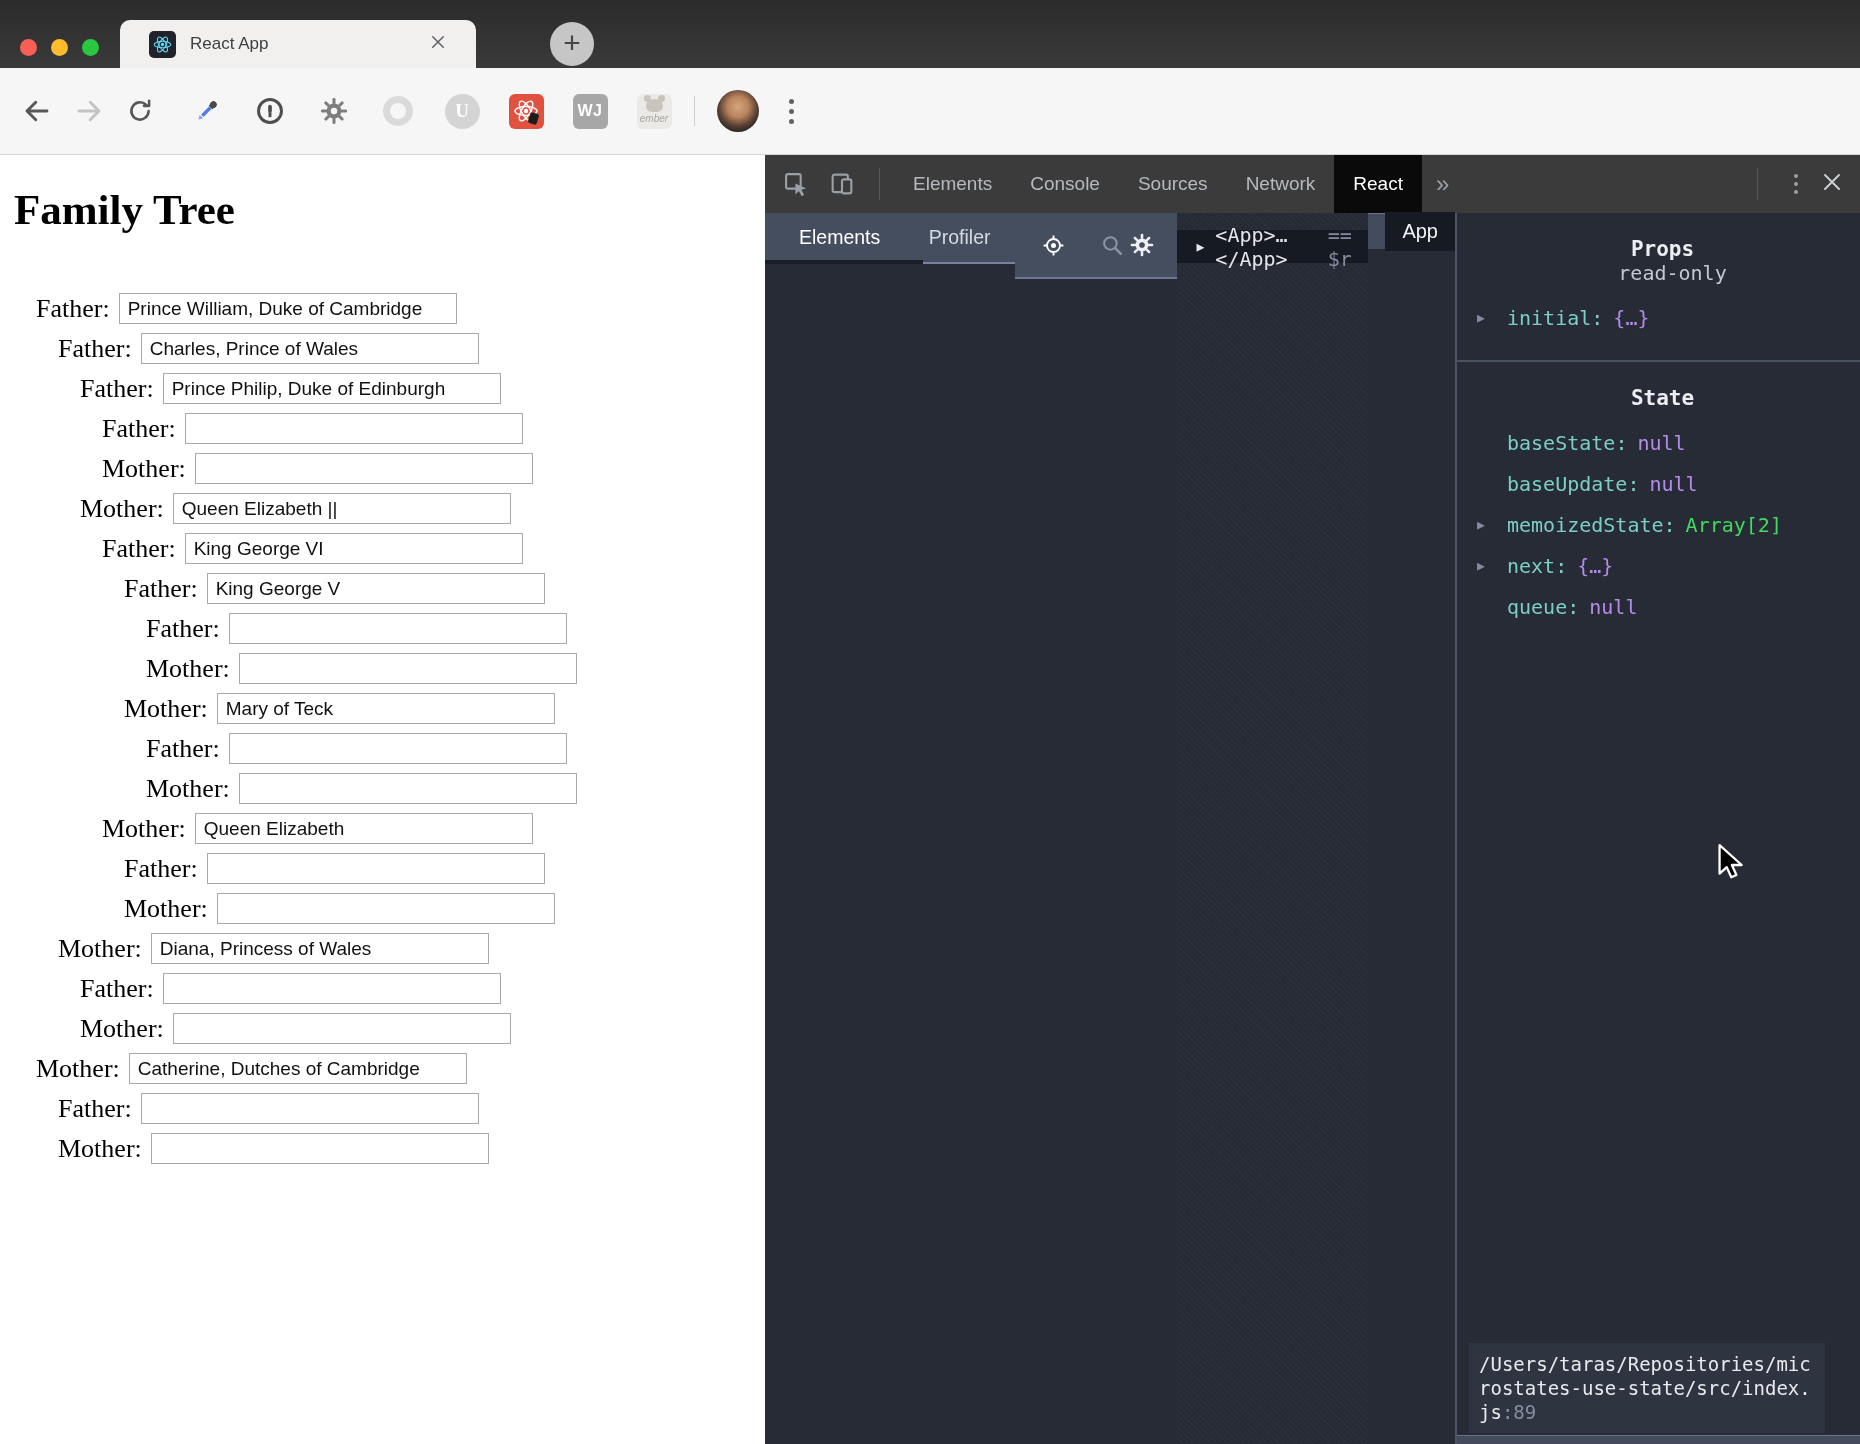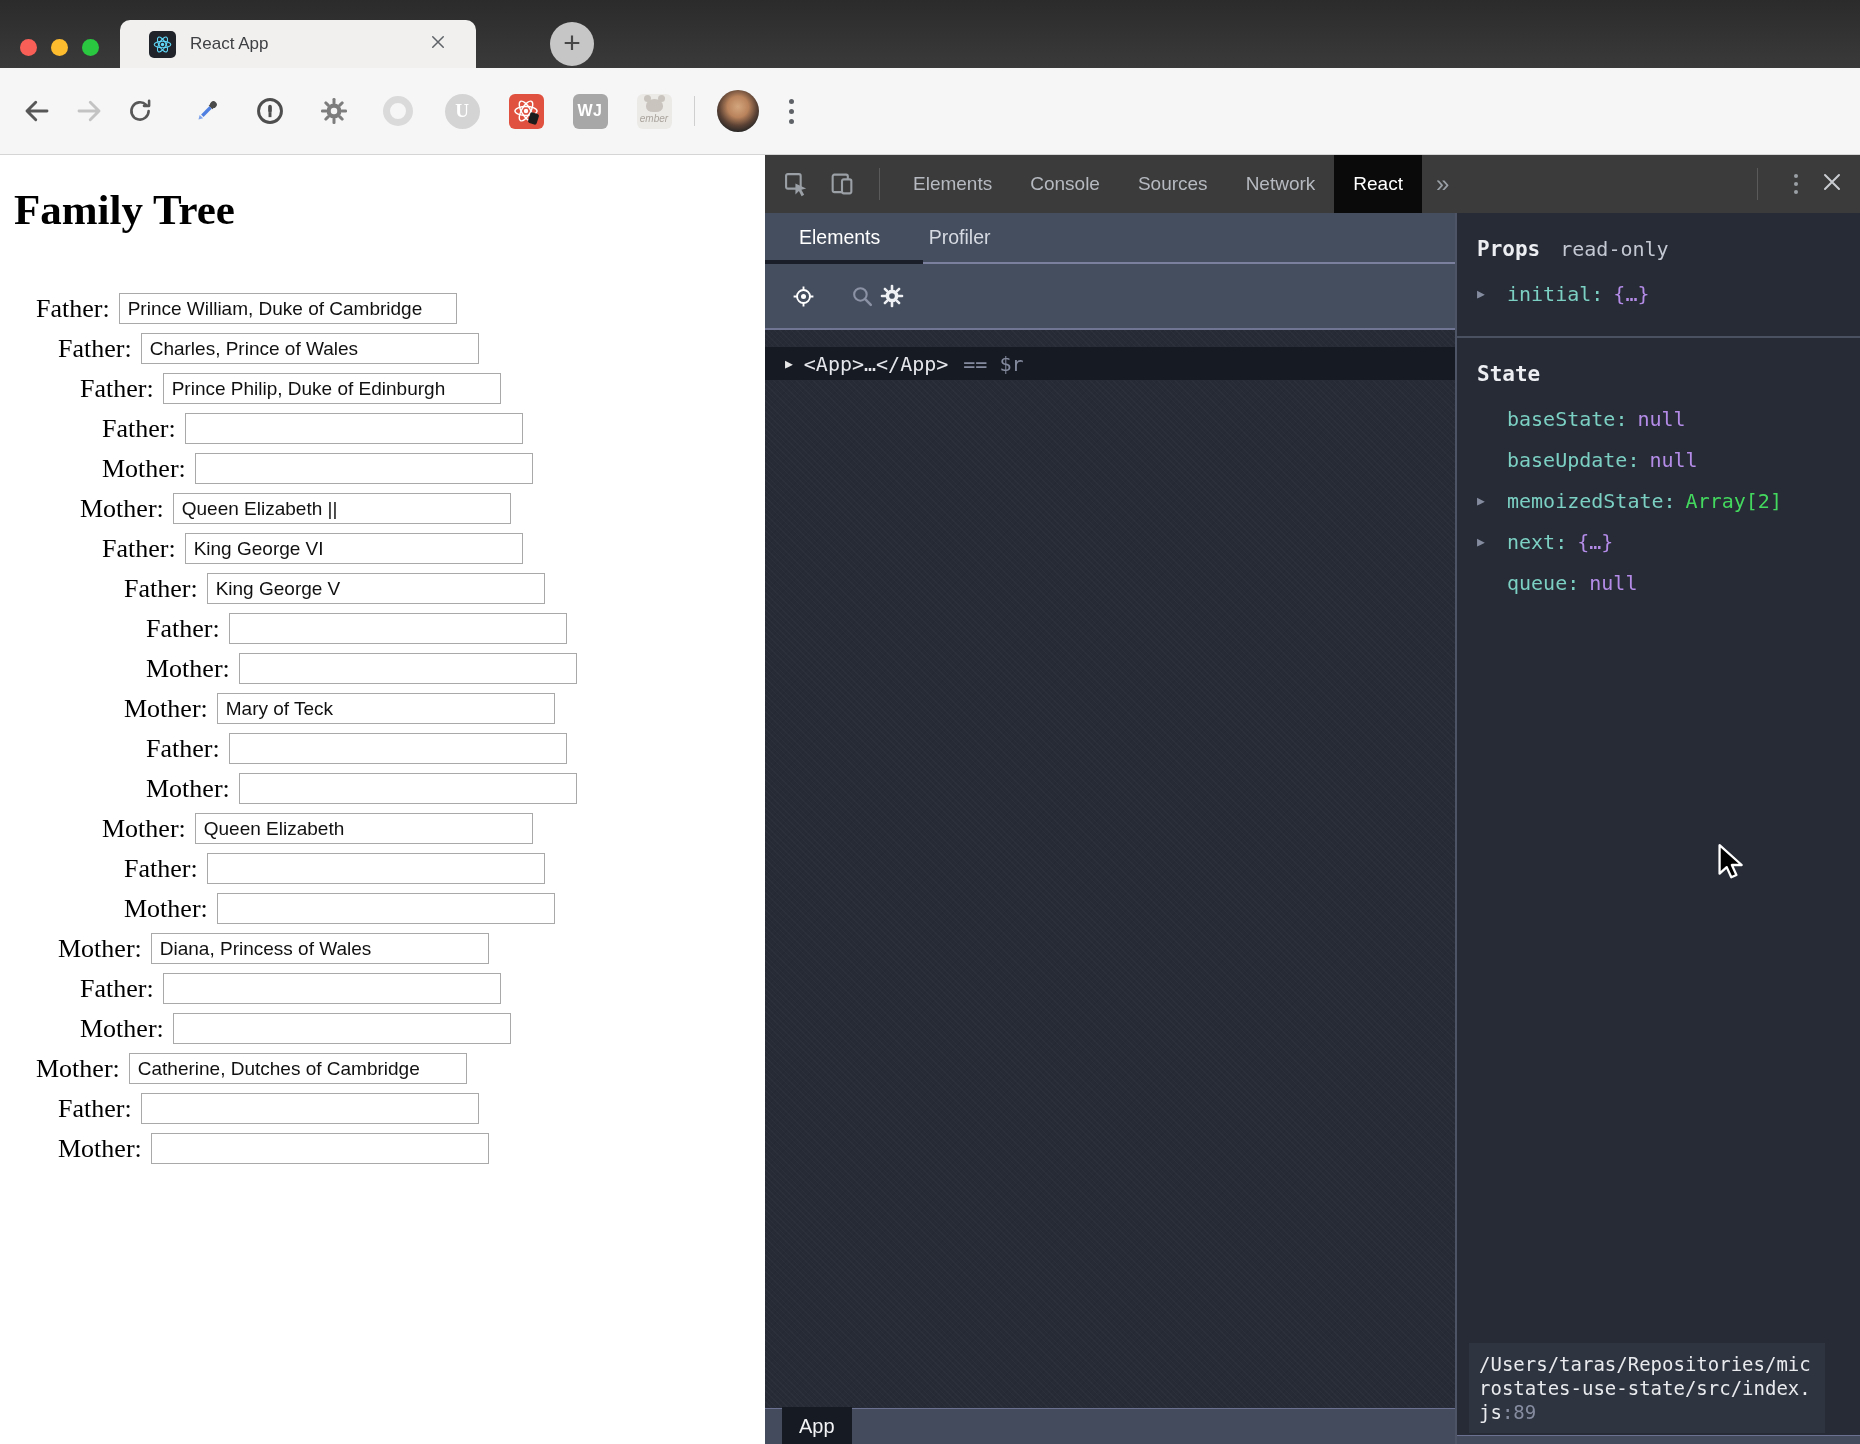--- a/index.html
+++ b/index.html
@@ -69,21 +69,21 @@
   .vsep{ width:1px; height:32px; background:#5a5a5a; margin:0 14px; }
   .dt-tabs{ display:flex; height:100%; align-items:stretch; }
   .dt-tab{ padding:0 19px; display:flex; align-items:center; font-size:19px; color:#b6bac0; }
   .dt-tab[data-active="true"]{ background:#0a0a0a; color:#fff; }
   .chev{ color:#9aa0a6; font-size:24px; padding:0 14px; display:flex; align-items:center;}
   .dt-right-cluster{ margin-left:auto; display:flex; align-items:center; padding-right:16px; }
   .dkebab{ display:flex; flex-direction:column; gap:4px; padding:6px; margin:0 16px;}
   .dkebab i{ width:4px; height:4px; border-radius:50%; background:#9aa0a6;}
 
   .dt-body{ flex:1; display:flex; min-height:0; }
-  .dt-left{ width:690px; display:flex; flex-direction:column; background:#262b36; }
+  .dt-left{ width:690px; display:flex; flex-direction:row; background:#262b36; }
   .subtabs{ height:51px; background:#454e5e; display:flex; align-items:center; padding-left:14px;
             position:relative; border-bottom:2px solid #7a809e; flex:none;}
   .subtab{ padding:0 20px; font-size:19.5px; color:#d6dae2; height:100%; display:flex; align-items:center; margin-right:4px;}
   .subtab[data-active="true"]{ color:#fff; }
   .subtab-underline{ position:absolute; left:0; bottom:-2px; width:158px; height:4px; background:#1a1e29; }
   .searchrow{ height:66px; background:#454e5e; border-bottom:2px solid #6f7592; display:flex;
               align-items:center; padding:0 18px; flex:none;}
   .target-wrap{ padding:0 8px; display:flex;}
   .mag-wrap{ margin-left:26px; display:flex;}
   .searchinput{ flex:1; background:transparent; border:none; outline:none; font-size:21px;
@@ -97,21 +97,21 @@
   .selrow .tagtxt{ color:#e4e6eb; }
   .selrow .opref{ color:#858b9e; margin-left:15px; }
   .bottombar{ height:36px; background:#434b5c; border-top:1px solid #6b7291; display:flex;
               align-items:center; padding-left:17px; flex:none;}
   .apptag{ background:#161a23; color:#f2f3f5; font-size:20px; padding:8px 17px; }
 
   .dt-right{ width:405px; background:#262b36; border-left:2px solid #4d5466; display:flex;
              flex-direction:column; font-family:"DejaVu Sans Mono", monospace; }
   .sec{ padding:24px 12px 22px 20px; }
   .sec.props{ border-bottom:2px solid #4a5161; }
-  .sec-title-row{ display:flex; align-items:flex-start; margin-bottom:12px; }
+  .sec-title-row{ display:flex; align-items:center; margin-bottom:12px;flex-direction:column; }
   .sec-title{ font-weight:bold; font-size:21px; color:#eceef2; }
   .sec-badge{ font-size:20px; color:#c3c8d2; margin-left:20px; }
   .kvrow{ height:41px; display:flex; align-items:center; }
   .kvarrow{ width:30px; color:#868ca0; font-size:13px; flex:none; }
   .kvarrow[data-show="false"]{ visibility:hidden; }
   .kvkey{ color:#7bd0c3; font-size:20px; }
   .kvkey::after{ content:":"; }
   .kvval{ font-size:20px; margin-left:10px; }
   .kvval[data-vtype="null"], .kvval[data-vtype="object"]{ color:#b48ce8; }
   .kvval[data-vtype="array"]{ color:#44d95e; }

